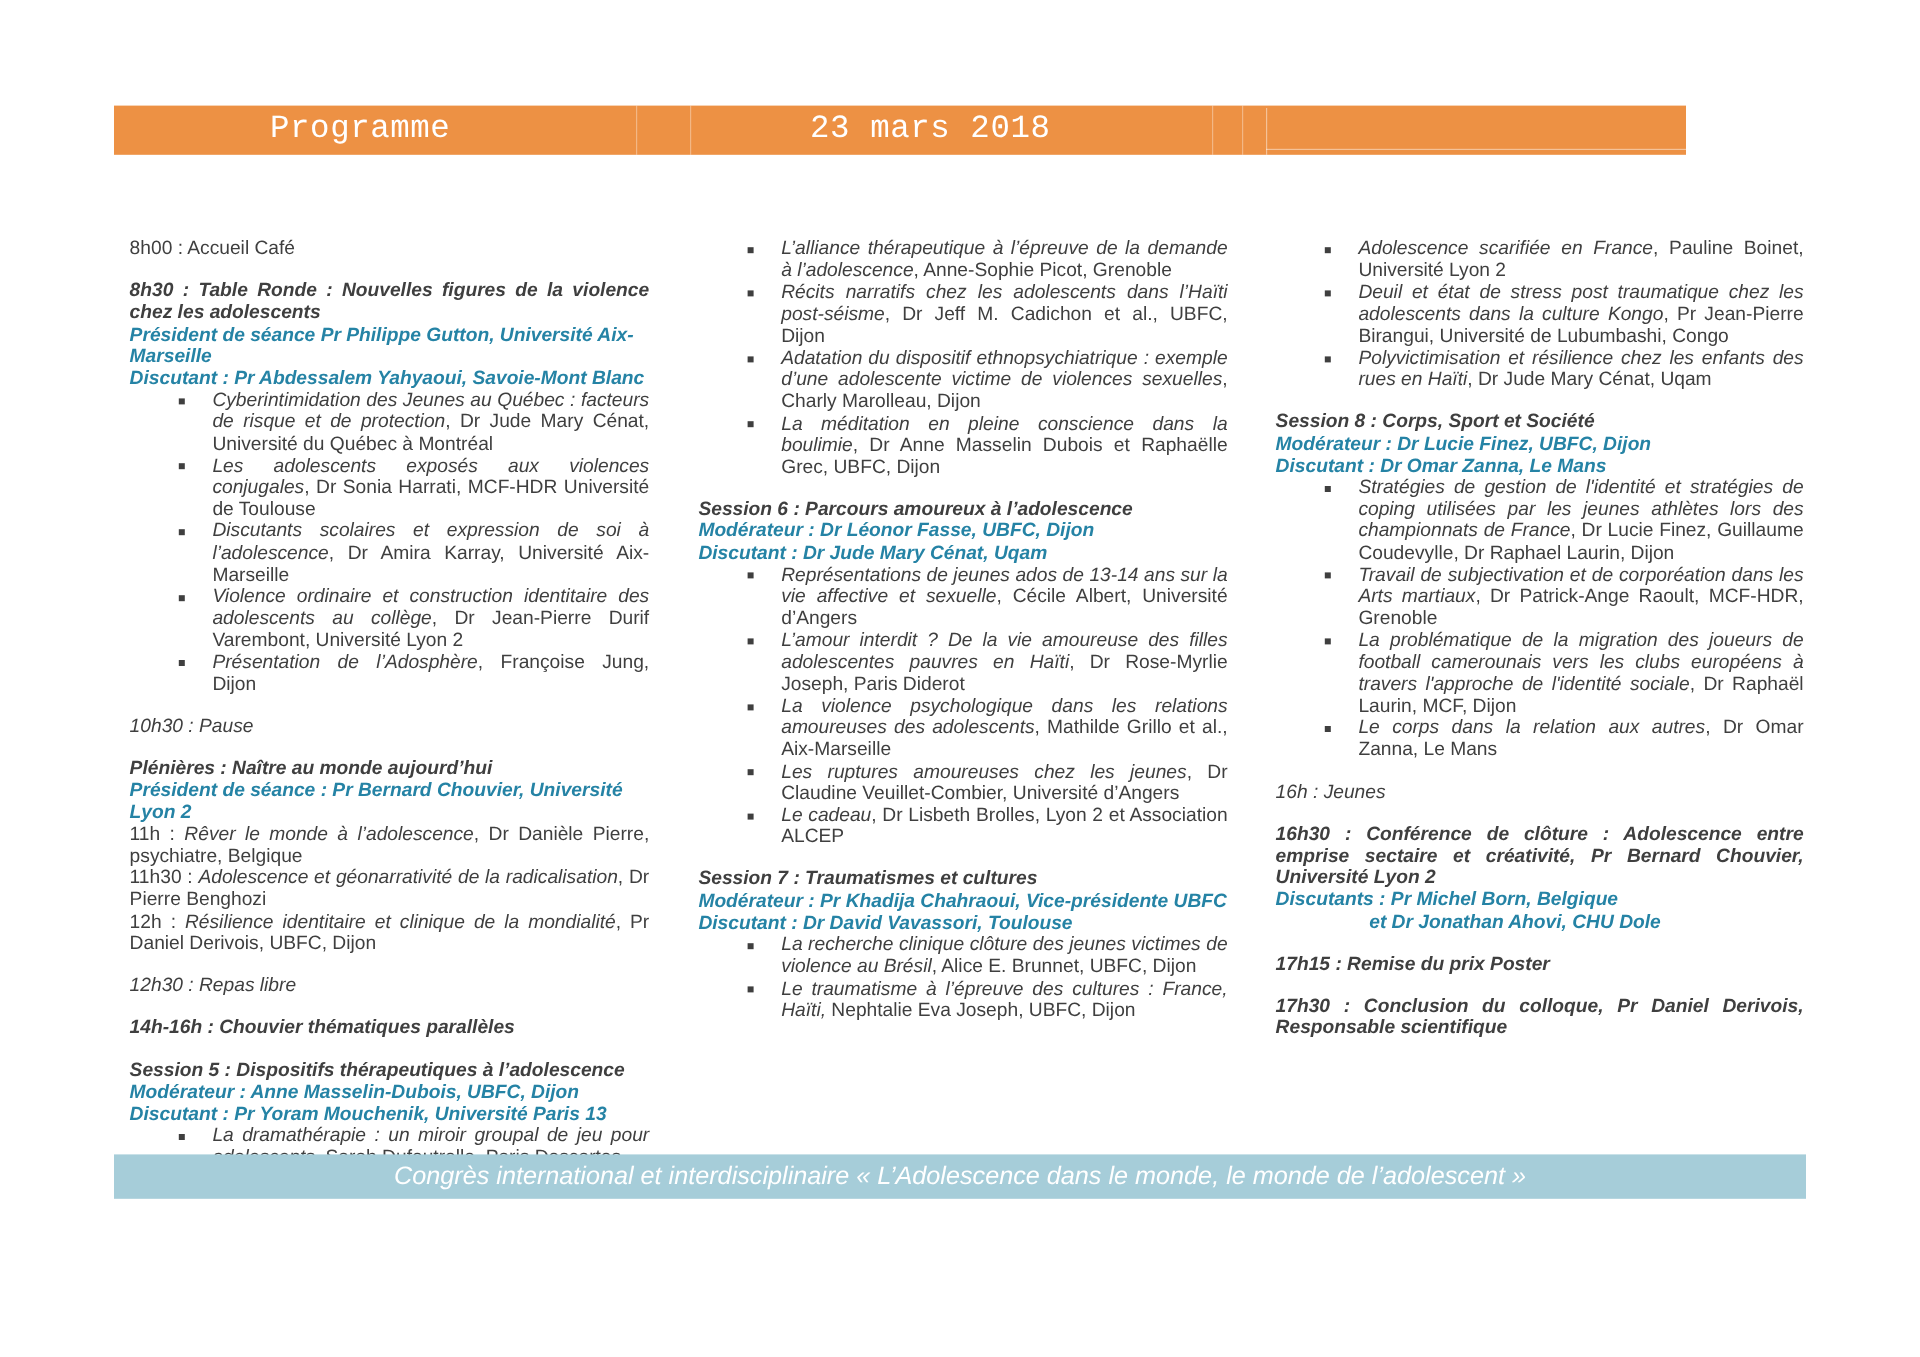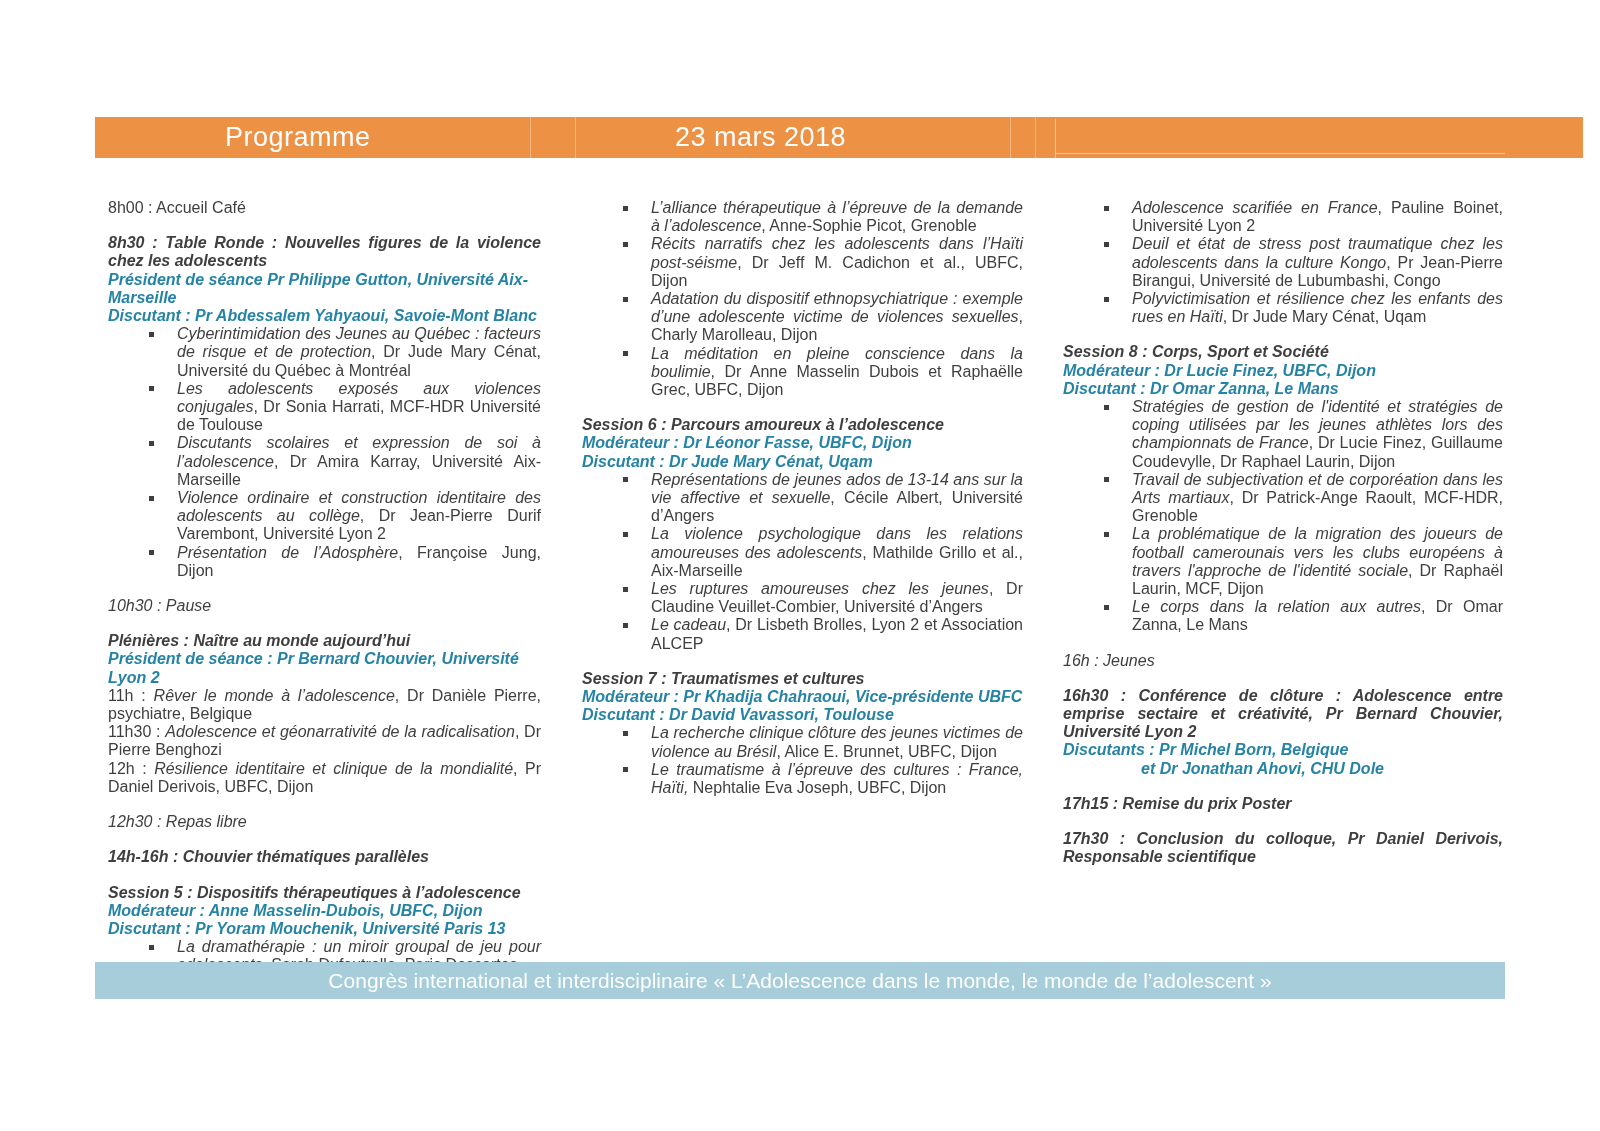--- a/index.html
+++ b/index.html
@@ -4,22 +4,23 @@
 <style>
   html,body{margin:0;padding:0;}
   body{
     width:1600px;height:1131px;position:relative;background:#ffffff;
     font-family:"Liberation Sans", sans-serif;
     color:var(--body,#3f3f3f);
     overflow:hidden;
   }
   
   .header-bar{
-    position:absolute;left:95px;top:117px;width:1488px;height:41px;
+    position:absolute;left:95px;top:88px;width:1310px;height:41px;
     background:var(--orange,#ed9144);
+    font-family:Liberation Mono, monospace;
   }
   .header-title{
     position:absolute;top:0;height:41px;line-height:41px;
     color:#ffffff;font-size:27px;letter-spacing:.5px;white-space:nowrap;
   }
   .ht-left{left:130px;}
   .ht-right{left:580px;}
   .hline{position:absolute;background:rgba(255,255,255,.35);}
   .v1{left:435px;top:0;width:1px;height:41px;}
   .v2{left:480px;top:0;width:1px;height:41px;}
@@ -28,21 +29,21 @@
   .v5{left:960px;top:2px;width:1px;height:39px;background:rgba(255,255,255,.45);}
   .h1{left:960px;top:36px;width:450px;height:1px;background:rgba(255,255,255,.45);}
   
   .footer-bar{
     position:absolute;left:95px;top:962px;width:1410px;height:37px;
     background:var(--blue,#a6cdd9);
     text-align:center;
   }
   .footer-text{
     display:inline-block;line-height:37px;color:#ffffff;
-    font-size:21px;white-space:nowrap;text-align:right;
+    font-style:italic;font-size:21px;white-space:nowrap;text-align:right;
   }
   
   .col{position:absolute;top:199px;font-size:16px;line-height:18.2px;}
   .col-1{left:108px;width:433px;}
   .col-2{left:582px;width:441px;}
   .col-3{left:1063px;width:440px;}
   .col p{margin:0;text-align:justify;}
   .col p.plain{font-style:normal;}
   .col p.italic{font-style:italic;}
   .col p.heading{font-weight:bold;font-style:italic;}
@@ -104,20 +105,21 @@
 <div class="col col-2">
     <div class="bullet"><span class="marker"></span><span class="btext"><i>L’alliance thérapeutique à l’épreuve de la demande à l’adolescence</i><span>, Anne-Sophie Picot, Grenoble</span></span></div>
     <div class="bullet"><span class="marker"></span><span class="btext"><i>Récits narratifs chez les adolescents dans l’Haïti post-séisme</i><span>, Dr Jeff M. Cadichon et al., UBFC, Dijon</span></span></div>
     <div class="bullet"><span class="marker"></span><span class="btext"><i>Adatation du dispositif ethnopsychiatrique : exemple d’une adolescente victime de violences sexuelles</i><span>, Charly Marolleau, Dijon</span></span></div>
     <div class="bullet"><span class="marker"></span><span class="btext"><i>La méditation en pleine conscience dans la boulimie</i><span>, Dr Anne Masselin Dubois et Raphaëlle Grec, UBFC, Dijon</span></span></div>
     <div class="spacer"></div>
     <p class="heading"><span>Session 6 : Parcours amoureux à l’adolescence</span></p>
     <p class="role"><span>Modérateur : Dr Léonor Fasse, UBFC, Dijon</span></p>
     <p class="role"><span>Discutant : Dr Jude Mary Cénat, Uqam</span></p>
     <div class="bullet"><span class="marker"></span><span class="btext"><i>Représentations de jeunes ados de 13-14 ans sur la vie affective et sexuelle</i><span>, Cécile Albert, Université d’Angers</span></span></div>
+    <div class="bullet"><span class="marker"></span><span class="btext"><i>L’amour interdit ? De la vie amoureuse des filles adolescentes pauvres en Haïti</i><span>, Dr Rose-Myrlie Joseph, Paris Diderot</span></span></div>
     <div class="bullet"><span class="marker"></span><span class="btext"><i>La violence psychologique dans les relations amoureuses des adolescents</i><span>, Mathilde Grillo et al., Aix-Marseille</span></span></div>
     <div class="bullet"><span class="marker"></span><span class="btext"><i>Les ruptures amoureuses chez les jeunes</i><span>, Dr Claudine Veuillet-Combier, Université d’Angers</span></span></div>
     <div class="bullet"><span class="marker"></span><span class="btext"><i>Le cadeau</i><span>, Dr Lisbeth Brolles, Lyon 2 et Association ALCEP</span></span></div>
     <div class="spacer"></div>
     <p class="heading"><span>Session 7 : Traumatismes et cultures</span></p>
     <p class="role"><span>Modérateur : Pr Khadija Chahraoui, Vice-présidente UBFC</span></p>
     <p class="role"><span>Discutant : Dr David Vavassori, Toulouse</span></p>
     <div class="bullet"><span class="marker"></span><span class="btext"><i>La recherche clinique clôture des jeunes victimes de violence au Brésil</i><span>, Alice E. Brunnet, UBFC, Dijon</span></span></div>
     <div class="bullet"><span class="marker"></span><span class="btext"><i>Le traumatisme à l’épreuve des cultures : France, Haïti,</i><span> Nephtalie Eva Joseph, UBFC, Dijon</span></span></div>
   </div>

